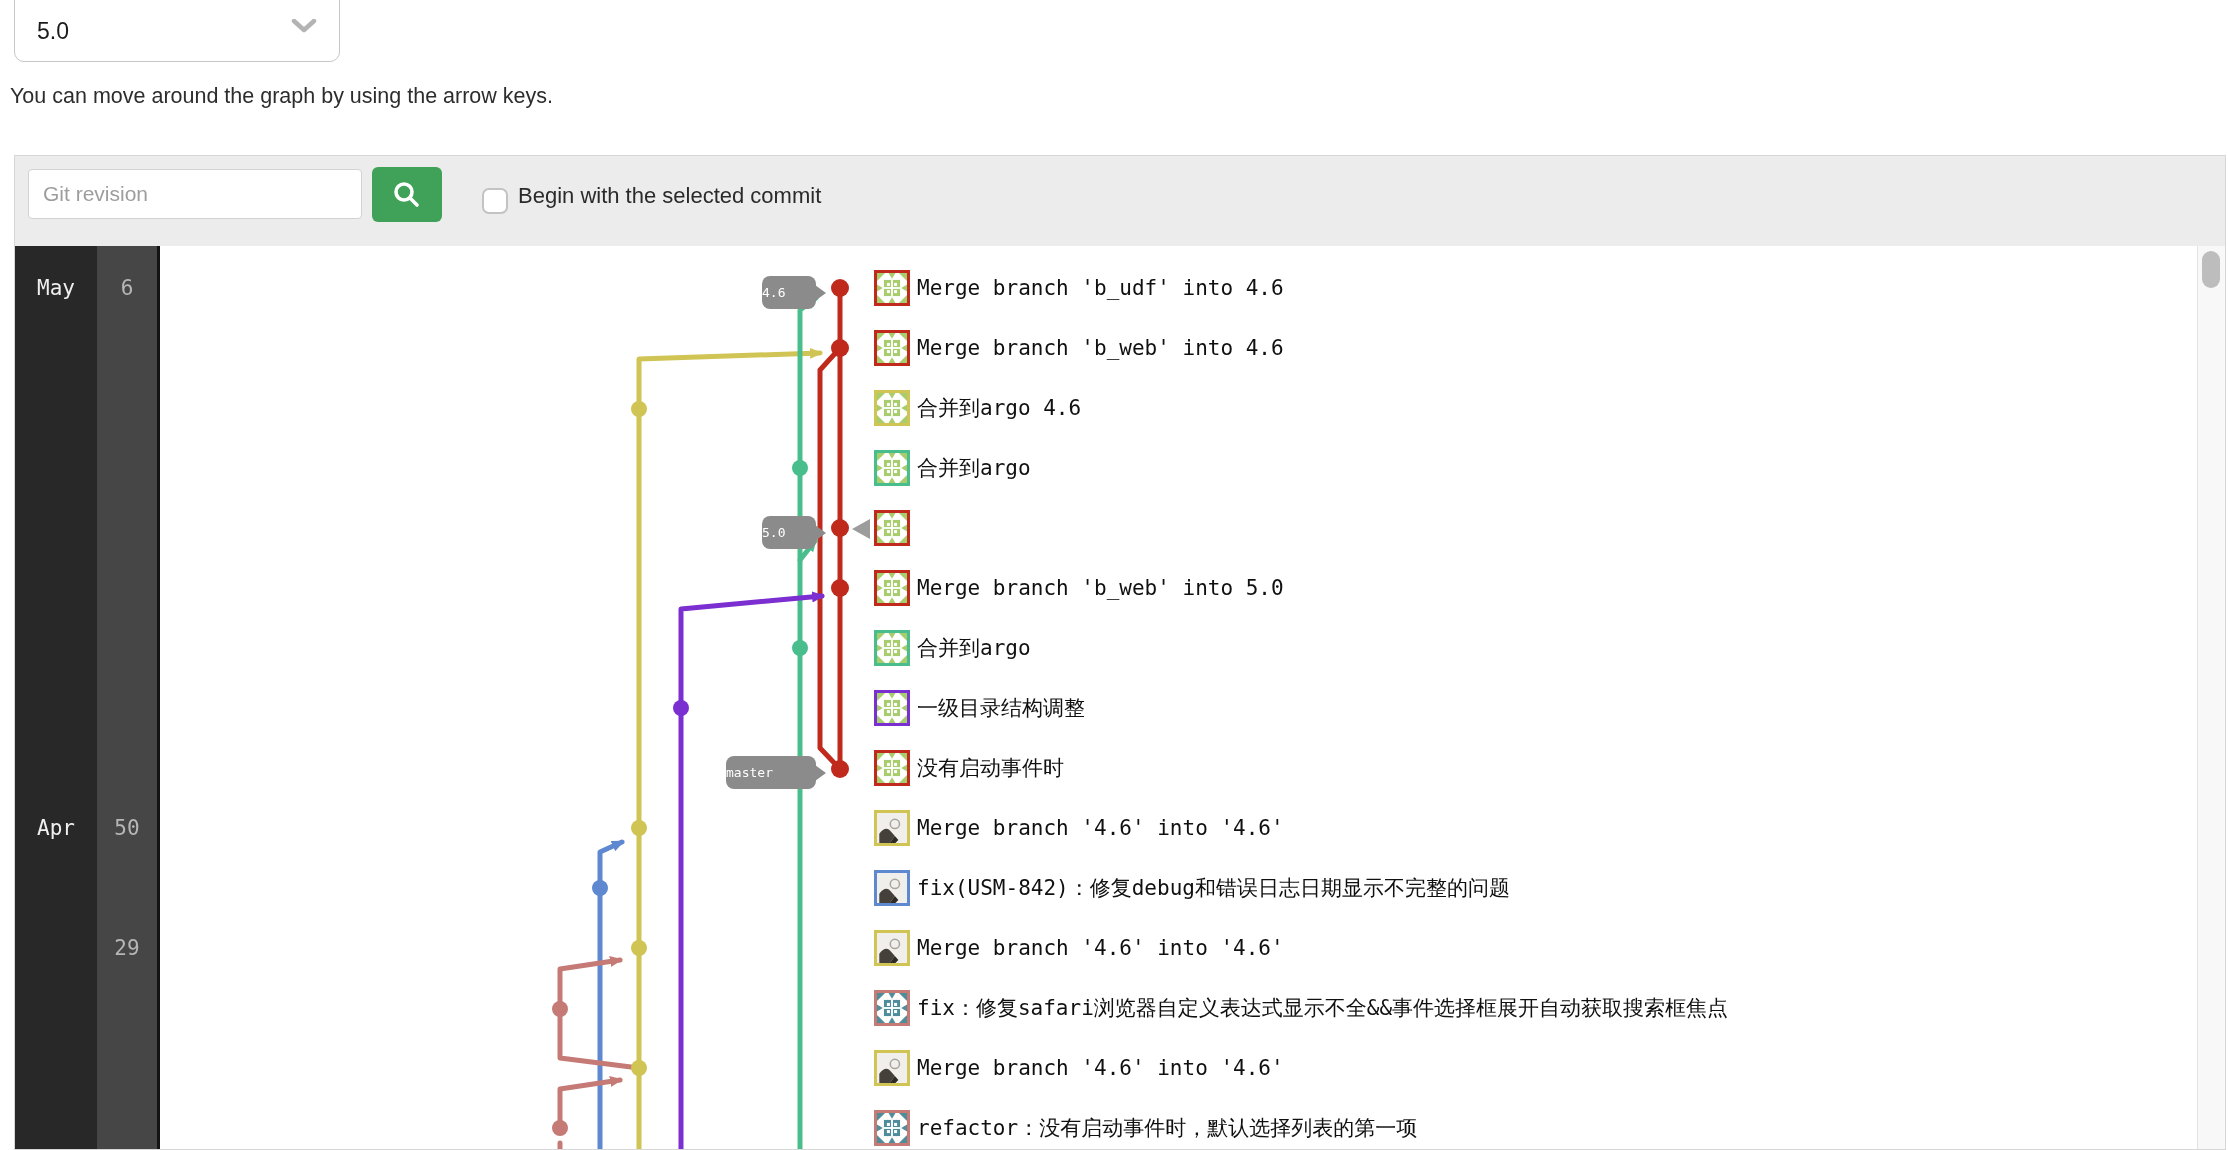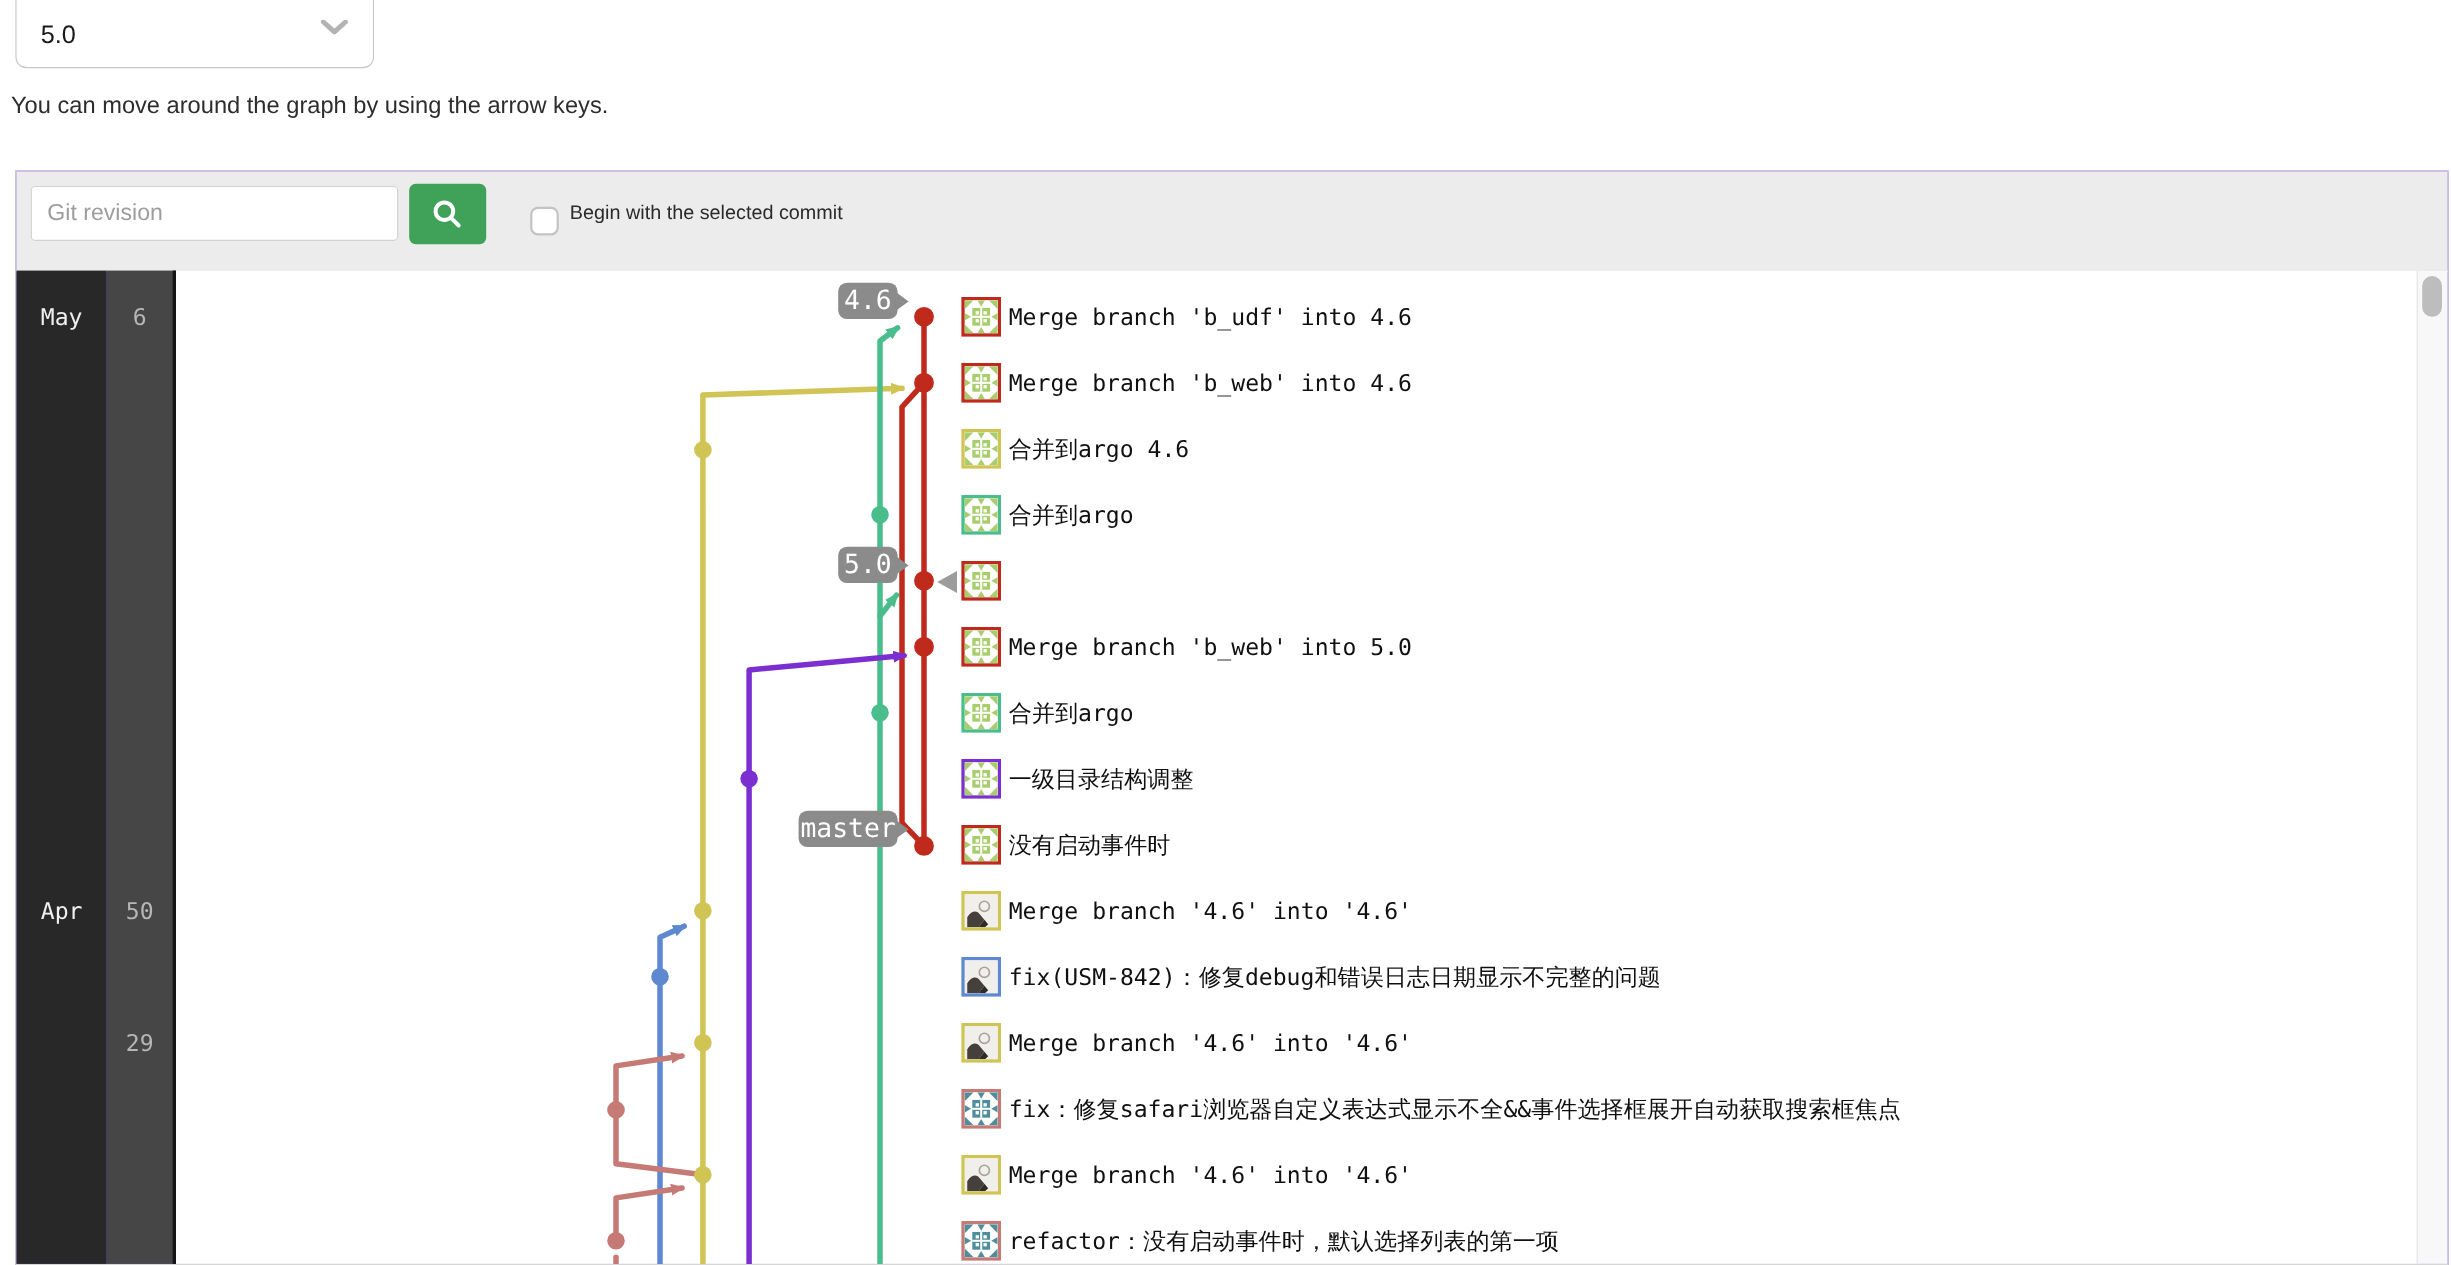--- a/index.html
+++ b/index.html
@@ -18,21 +18,21 @@
     border:1px solid #d6d6d6;background:#8b5cf6;}
   .toolbar{position:absolute;left:0;top:0;right:0;height:90px;background:#ececec;border-bottom:1px solid #dadada;}
   .rev-input{position:absolute;left:13px;top:13px;width:334px;height:50px;box-sizing:border-box;
     border:1px solid #d2d2d2;border-radius:4px;padding:0 14px;font-size:21px;color:#333;
     font-family:"Liberation Sans",sans-serif;outline:none;}
   .rev-input::placeholder{color:#9d9d9d;}
   .search-btn{position:absolute;left:357px;top:11px;width:70px;height:55px;background:#40a159;
     border:none;border-radius:6px;cursor:pointer;}
   .cbx{position:absolute;left:467px;top:32px;width:26px;height:26px;background:#fff;
     border:2px solid #c3c3c3;border-radius:7px;box-sizing:border-box;cursor:pointer;}
-  .cbx-label{position:absolute;left:503px;top:27px;font-size:18px;color:#2a2a2a;}
+  .cbx-label{position:absolute;left:503px;top:27px;font-size:22px;color:#2a2a2a;}
 
   
   .gutter-month{position:absolute;left:0;top:90px;bottom:0;width:82px;background:#282828;}
   .gutter-day{position:absolute;left:82px;top:90px;bottom:0;width:60px;background:#464646;border-right:3px solid #141414;}
   .gutter-month .lbl,.gutter-day .lbl{position:absolute;width:100%;text-align:center;
     font-family:"DejaVu Sans Mono",monospace;font-size:21px;line-height:26px;}
   .gutter-month .lbl{color:#f0f0f0;}
   .gutter-day .lbl{color:#b6b6b6;}
 
   
@@ -40,21 +40,21 @@
   .graph-svg{position:absolute;left:0;top:0;}
 
   .commit-row{position:absolute;left:0;width:100%;height:60px;}
   .avatar{position:absolute;left:714px;top:12px;width:36px;height:36px;box-sizing:border-box;
     border:3px solid #999;background:#fff;}
   .avatar svg{display:block;width:30px;height:30px;}
   .msg{position:absolute;left:757px;top:0;height:60px;line-height:60px;white-space:nowrap;
     font-family:"DejaVu Sans Mono",monospace;font-size:21px;color:#101010;cursor:pointer;}
 
   .branch-label{position:absolute;background:#8b8b8b;color:#fff;font-family:"DejaVu Sans Mono",monospace;
-    font-size:24px;height:33px;line-height:33px;text-align:center;border-radius:8px;cursor:pointer;}
+    font-size:13px;height:33px;line-height:33px;border-radius:8px;cursor:pointer;margin-top:19px;}
   .branch-label::after{content:"";position:absolute;right:-10px;top:50%;margin-top:-8px;width:0;height:0;
     border:8px solid transparent;border-left:11px solid #8b8b8b;border-right:0;}
 
   
   .scrollbar{position:absolute;right:0;top:90px;bottom:0;width:27px;background:#f8f8f8;border-left:1px solid #e3e3e3;}
   .thumb{position:absolute;left:4px;top:5px;width:18px;height:37px;border-radius:9px;background:#bdbdbd;cursor:pointer;}
 </style>
 </head>
 <body>
 

